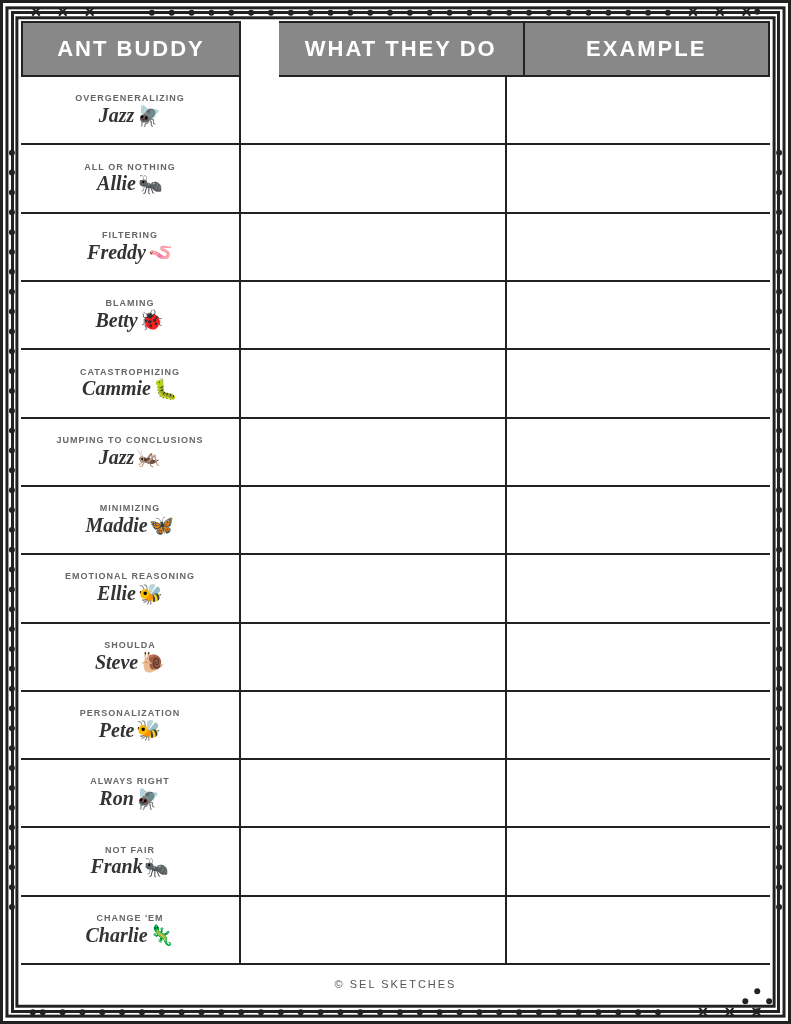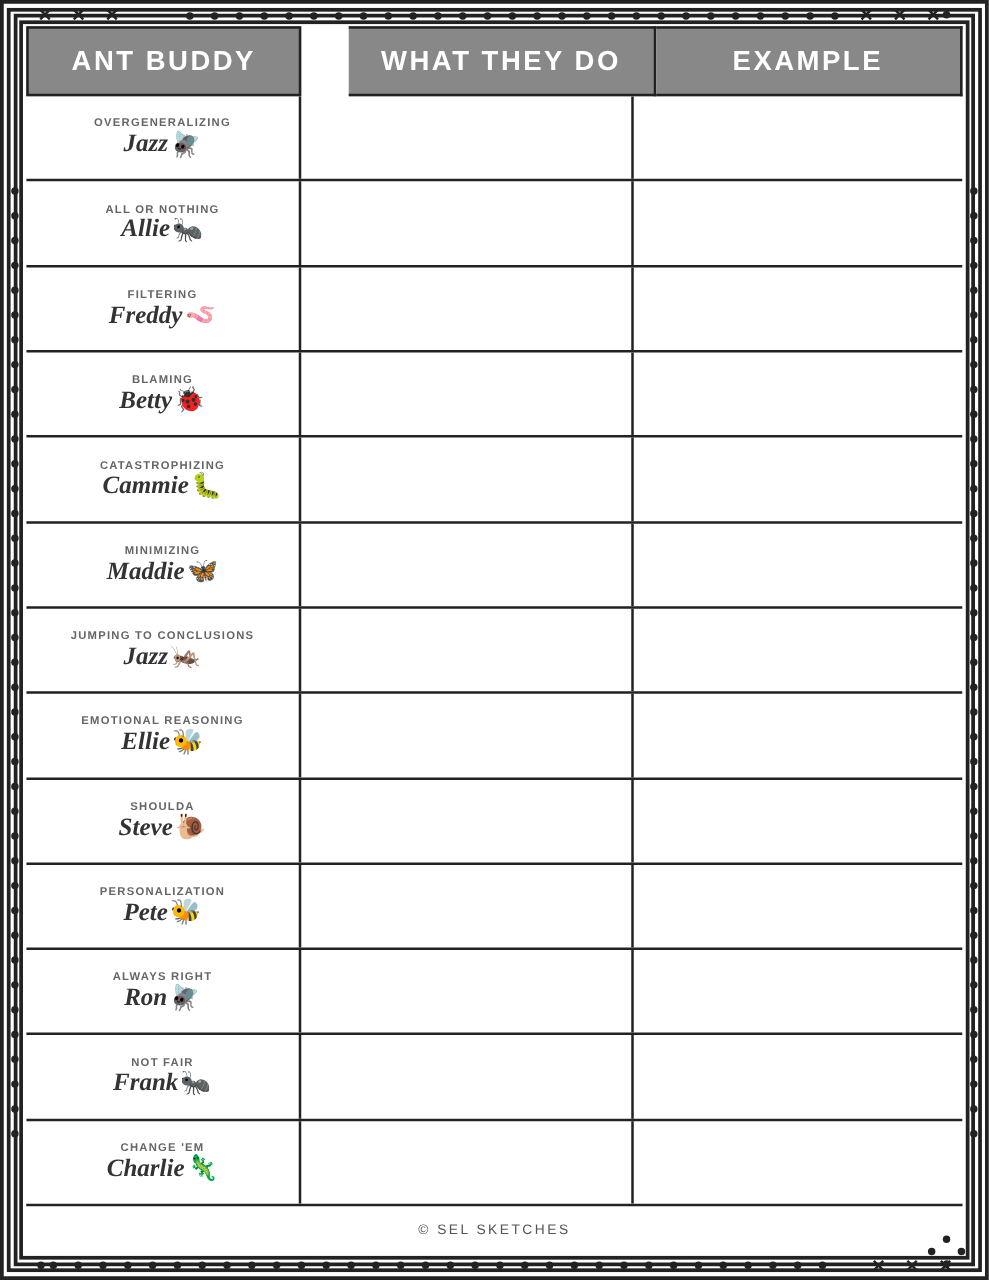--- a/index.html
+++ b/index.html
@@ -411,42 +411,42 @@
         <div class="ant-name-row">
           <span class="ant-name">Cammie</span>
           <span class="ant-emoji insect-icon">🐛</span>
         </div>
       </div>
       <div class="data-cell"></div>
       <div class="data-cell"></div>
     </div>
         <div class="table-row">
       <div class="ant-cell">
+        <span class="ant-type">JUMPING TO CONCLUSIONS</span>
+        <div class="ant-name-row">
+          <span class="ant-name">Jazz</span>
+          <span class="ant-emoji insect-icon">🦗</span>
+        </div>
+      </div>
+      <div class="data-cell"></div>
+      <div class="data-cell"></div>
+    </div>
+        <div class="table-row">
+      <div class="ant-cell">
         <span class="ant-type">MINIMIZING</span>
         <div class="ant-name-row">
           <span class="ant-name">Maddie</span>
           <span class="ant-emoji insect-icon">🦋</span>
         </div>
       </div>
       <div class="data-cell"></div>
       <div class="data-cell"></div>
     </div>
         <div class="table-row">
       <div class="ant-cell">
-        <span class="ant-type">JUMPING TO CONCLUSIONS</span>
-        <div class="ant-name-row">
-          <span class="ant-name">Jazz</span>
-          <span class="ant-emoji insect-icon">🦗</span>
-        </div>
-      </div>
-      <div class="data-cell"></div>
-      <div class="data-cell"></div>
-    </div>
-        <div class="table-row">
-      <div class="ant-cell">
         <span class="ant-type">EMOTIONAL REASONING</span>
         <div class="ant-name-row">
           <span class="ant-name">Ellie</span>
           <span class="ant-emoji insect-icon">🐝</span>
         </div>
       </div>
       <div class="data-cell"></div>
       <div class="data-cell"></div>
     </div>
         <div class="table-row">

